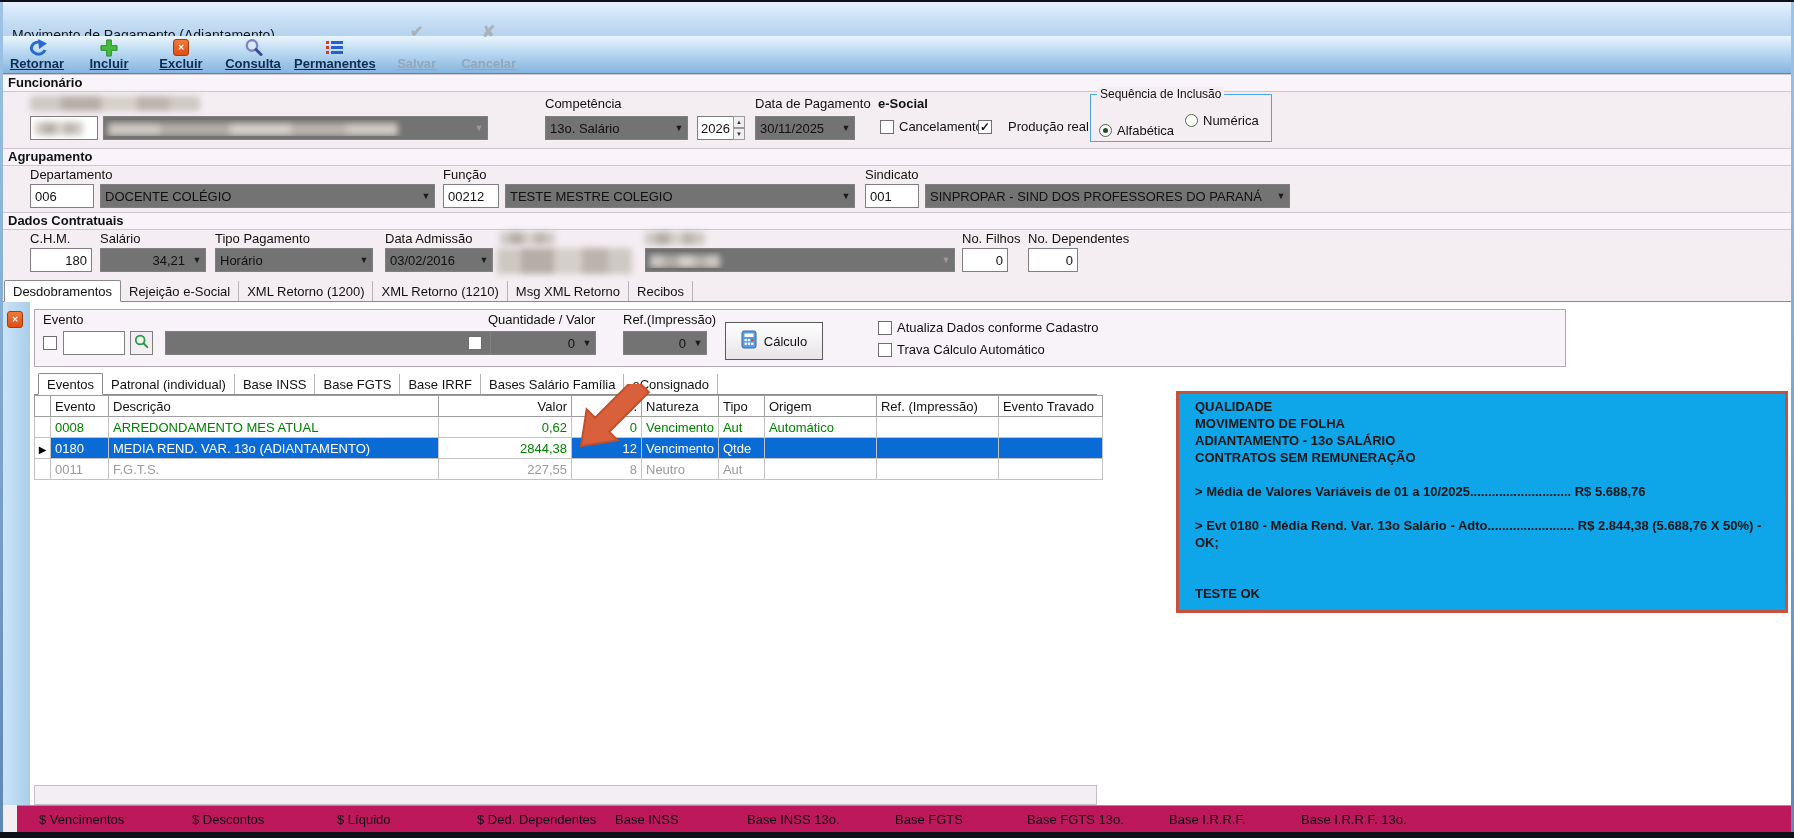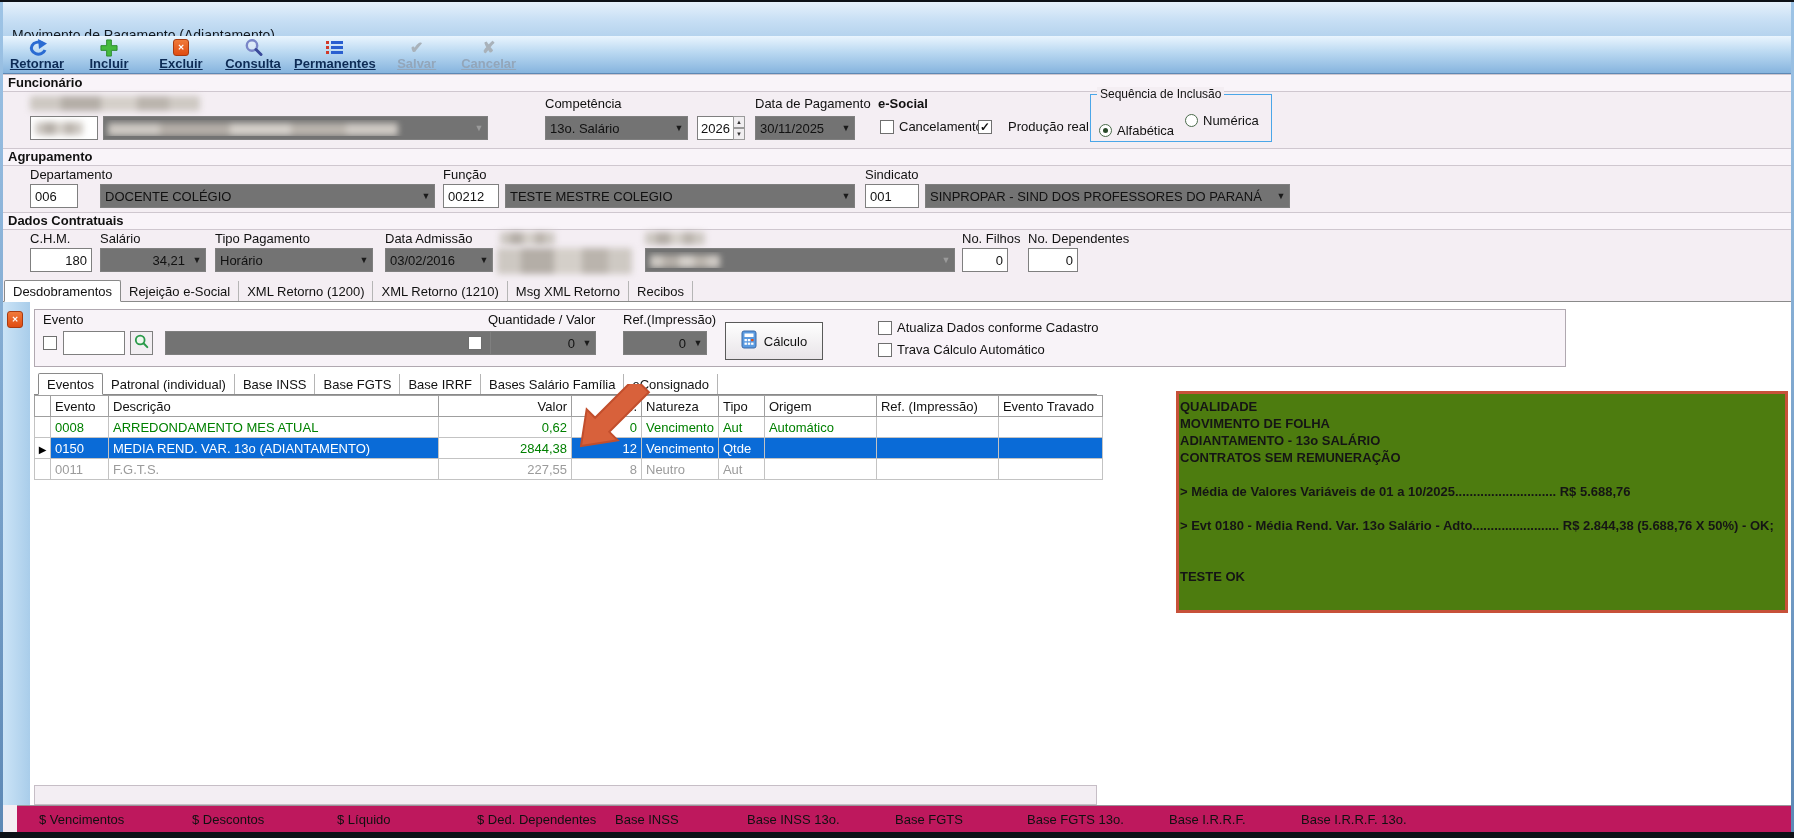--- a/index.html
+++ b/index.html
@@ -15,21 +15,21 @@
             border-bottom:1px solid #8fb3d6;box-sizing:border-box;padding-left:48px;}
   .titlebar span{position:absolute;left:12px;bottom:4px;color:#101820;font-size:14px;}
 
   .toolbar{position:absolute;left:0;top:36px;width:100%;height:38px;
            background:linear-gradient(180deg,#eaf5fe 0%,#b9d8f1 45%,#86b4de 100%);
            border-bottom:1px solid #5d88b5;box-sizing:border-box;
            display:flex;align-items:flex-end;padding:0 0 2px 6px;}
   .tbtn{display:flex;flex-direction:column;align-items:center;justify-content:flex-end;margin-right:10px;min-width:62px;}
   .ticon{height:19px;display:flex;align-items:center;justify-content:center;}
   .tlabel{font-weight:bold;font-size:13px;color:#0d2b55;text-decoration:underline;line-height:14px;}
-  .tbtn.disabled .tlabel{color:#93a6ba;}
+  .tbtn.disabled .tlabel{color:#93a6ba;margin-top:16px;}
   .gchk{color:#a9b2ba;font-size:16px;font-weight:bold;line-height:16px;}
   .redx{width:14px;height:15px;background:linear-gradient(#f07a3a,#e04c12);border:1px solid #a83a10;border-radius:3px;
         display:flex;align-items:center;justify-content:center;}
   .redx::after{content:"✕";color:#fff;font-size:8px;font-weight:bold;}
   .permicon{display:flex;flex-direction:column;gap:2px;}
   .permrow{display:flex;gap:2px;align-items:center;}
   .permdot{width:3px;height:3px;background:#d03a2a;}
   .permbar{width:12px;height:3px;background:#2a5fd0;}
 
   .sect{position:absolute;left:0;width:100%;height:18px;background:#f9f4f9;
@@ -82,22 +82,22 @@
   .grid th,.grid td{border:1px solid #c3c3c3;height:21px;padding:0 4px;overflow:hidden;white-space:nowrap;font-weight:normal;text-align:left;box-sizing:border-box;}
   .grid th{border-color:#9f9f9f;background:#fff;}
   .grid .r{text-align:right;}
   tr.row-green td{color:#008000;}
   tr.row-dim td{color:#9b9b9b;}
   tr.row-sel td{background:#0a6bd7;color:#fff;border-top:1px dotted #d08050;border-bottom:1px dotted #d08050;}
   tr.row-sel td.sel-valor{background:#fff;color:#008000;border:1px dotted #b4543c;}
   td.indc,th.indc{background:#fff !important;padding:0;text-align:center;}
   .ind-sel::after{content:"▶";font-size:10px;color:#000;}
 
-  .note{position:absolute;left:1176px;top:89px;width:612px;height:222px;background:#4d7c0f;
-        border:3px solid #c75139;box-sizing:border-box;padding:4px 1px;
+  .note{position:absolute;left:1176px;top:89px;width:612px;height:222px;background:#0ea5e9;
+        border:3px solid #c75139;box-sizing:border-box;padding:4px 16px;
         font-weight:bold;font-size:13px;line-height:17px;white-space:pre-line;color:#151515;}
   .arrowov{position:absolute;left:565px;top:82px;z-index:20;pointer-events:none;}
 
   .hscroll{position:absolute;left:34px;top:483px;width:1063px;height:20px;background:#f3eef3;border:1px solid #c6bec6;box-sizing:border-box;}
   .statusbar{position:absolute;left:17px;top:805px;width:100%;height:44px;background:#be185d;border-top:1px solid #9a949a;box-sizing:border-box;}
   .statusbar span{position:absolute;top:6px;white-space:nowrap;}
 </style>
 </head>
 <body>
 
@@ -222,21 +222,21 @@
         <span>Numérica</span>
       </div>
     </div>
   </div>
 
   <div class="sect" style="top:148px;">
     <span>Agrupamento</span>
   </div>
   <div class="band" style="top:166px;height:46px;">
     <span class="lbl" style="left:30px;top:1px;">Departamento</span>
-    <div class="input" style="left:30px;top:18px;width:48px;">
+    <div class="input" style="left:30px;top:18px;width:64px;">
       <span>006</span>
     </div>
     <div class="combo" style="left:100px;top:18px;width:335px;">
       <span class="cval">DOCENTE COLÉGIO</span>
       <span class="ar"></span>
     </div>
     <span class="lbl" style="left:443px;top:1px;">Função</span>
     <div class="input" style="left:443px;top:18px;width:56px;">
       <span>00212</span>
     </div>
@@ -405,21 +405,21 @@
           <td class="r">0,62</td>
           <td class="r">0</td>
           <td>Vencimento</td>
           <td>Aut</td>
           <td>Automático</td>
           <td></td>
           <td></td>
         </tr>
         <tr class="row-sel">
           <td class="indc ind-sel"></td>
-          <td>0150</td>
+          <td>0180</td>
           <td>MEDIA REND. VAR. 13o (ADIANTAMENTO)</td>
           <td class="r sel-valor">2844,38</td>
           <td class="r">12</td>
           <td>Vencimento</td>
           <td>Qtde</td>
           <td></td>
           <td></td>
           <td></td>
         </tr>
         <tr class="row-dim">

